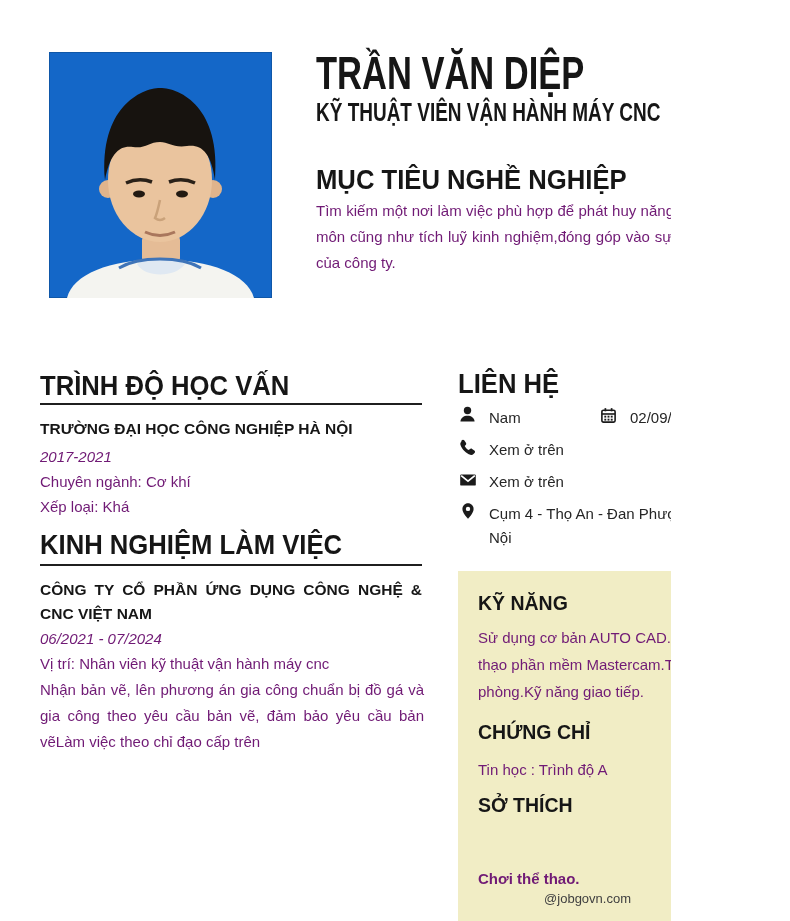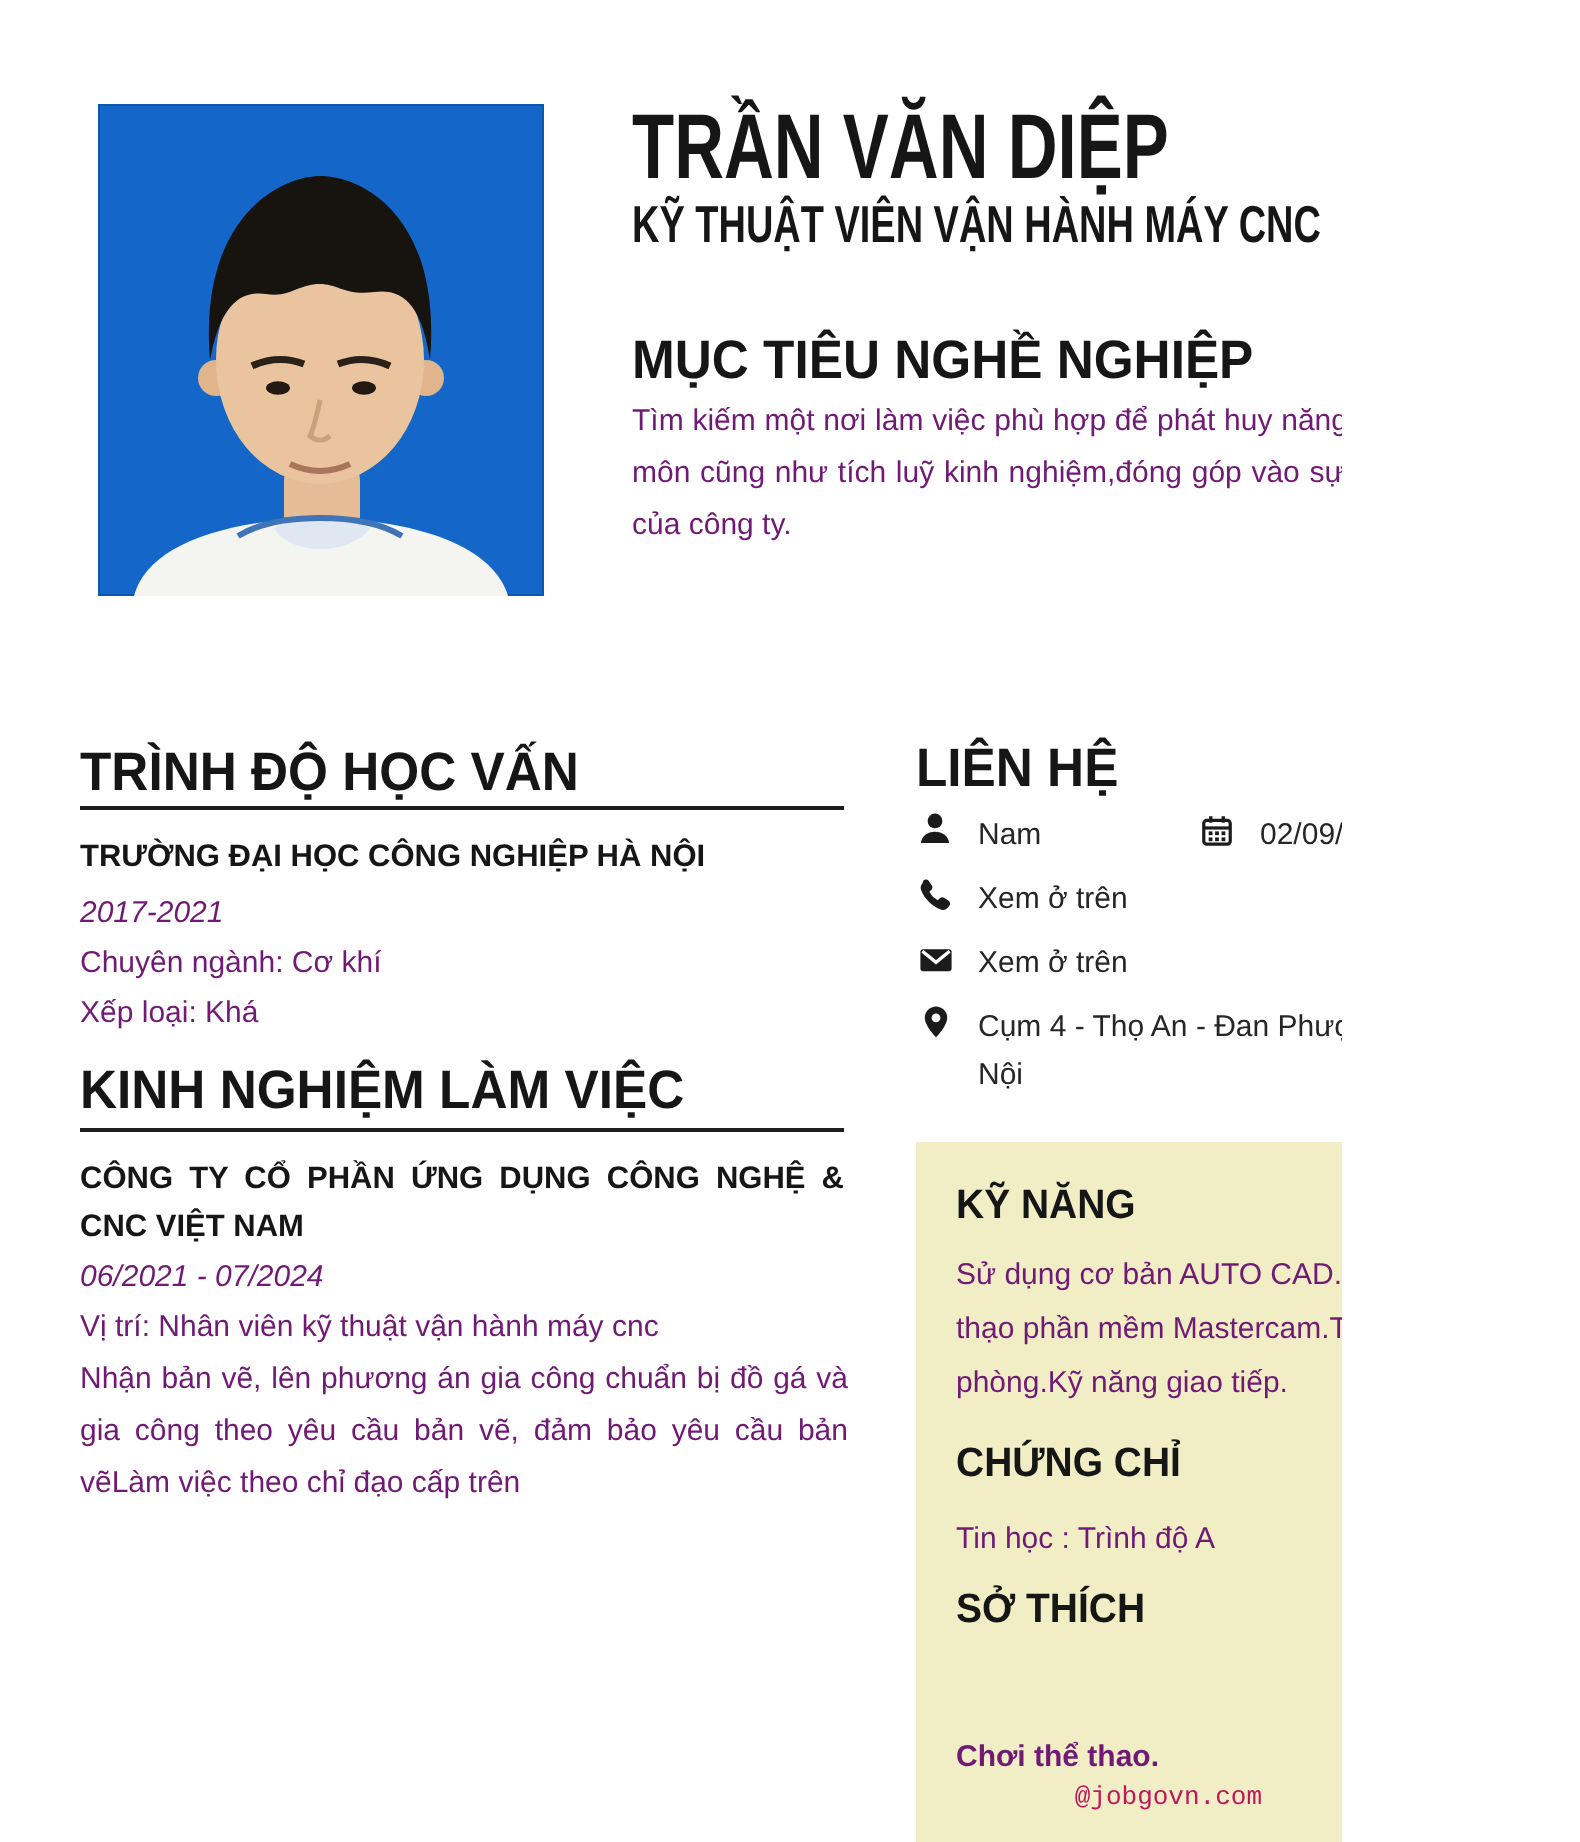--- a/index.html
+++ b/index.html
@@ -58,21 +58,21 @@
 
   .panel { left:458px; top:571px; width:332px; height:350px; background:#F1EDC5; }
   .panel-h { font-size:20.5px; }
   .sk-heading   { left:478px; top:592px; }
   .sk-text      { left:478px; top:624px; width:294px; line-height:27px; }
   .cert-heading { left:478px; top:721px; }
   .cert-text    { left:478px; top:757px; }
   .hob-heading  { left:478px; top:794px; }
   .hob-text     { left:478px; top:866px;font-weight:bold; }
 
-  .watermark { right:40px; top:891px; font-family:Liberation Mono, monospace; font-size:13px; color:#be185d; }
+  .watermark { right:40px; top:891px; font-family:Liberation Sans, sans-serif; font-size:13px; color:#404040; }
 
   svg { display:block; }
 </style>
 </head>
 <body>
 
 <div id="page">
 
   <div class="abs gold-vbar"></div>
   <div class="abs gold-hbar"></div>

